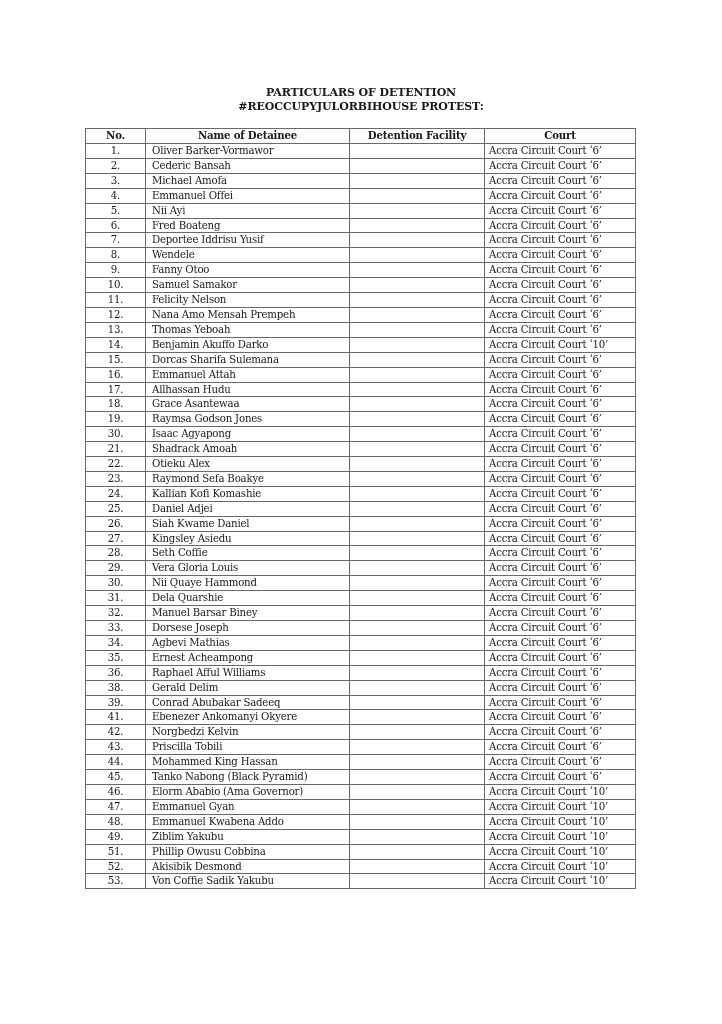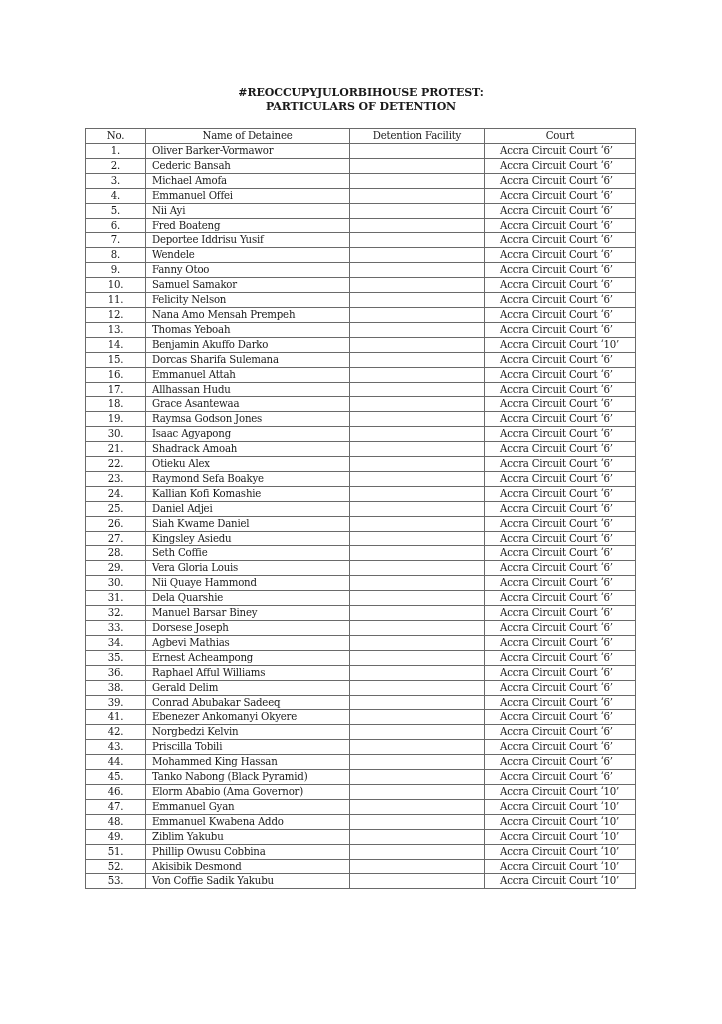--- a/index.html
+++ b/index.html
@@ -13,34 +13,34 @@
   }
   table.det {
     position: absolute; left: 85px; top: 128px; width: 550px;
     border-collapse: collapse; table-layout: fixed;
     font-size: 10.2px;
   }
   table.det th, table.det td {
     border: 1px solid #6a6a6a; padding: 0 6px; height: 13.9px; line-height: 13.9px;
     white-space: nowrap; overflow: hidden; letter-spacing: -0.2px;
   }
-  table.det th { font-weight: normal; text-align: center; height: 14px; }
+  table.det th { font-weight: bold; text-align: center; height: 14px; }
   table.det td.no { text-align: center; padding: 0; }
-  table.det td.court { padding-left: 15px; }
+  table.det td.court { padding-left: 4px; }
   col.c-no { width: 60px; }
   col.c-name { width: 204px; }
   col.c-fac { width: 135px; }
   col.c-court { width: 151px; }
 </style>
 </head>
 <body>
 
 <div class="title">
+  <div>PARTICULARS OF DETENTION</div>
   <div>#REOCCUPYJULORBIHOUSE PROTEST:</div>
-  <div>PARTICULARS OF DETENTION</div>
 </div>
 
 <table class="det">
   <colgroup>
     <col class="c-no">
       <col class="c-name">
       <col class="c-fac">
       <col class="c-court">
   </colgroup>
   <thead>

